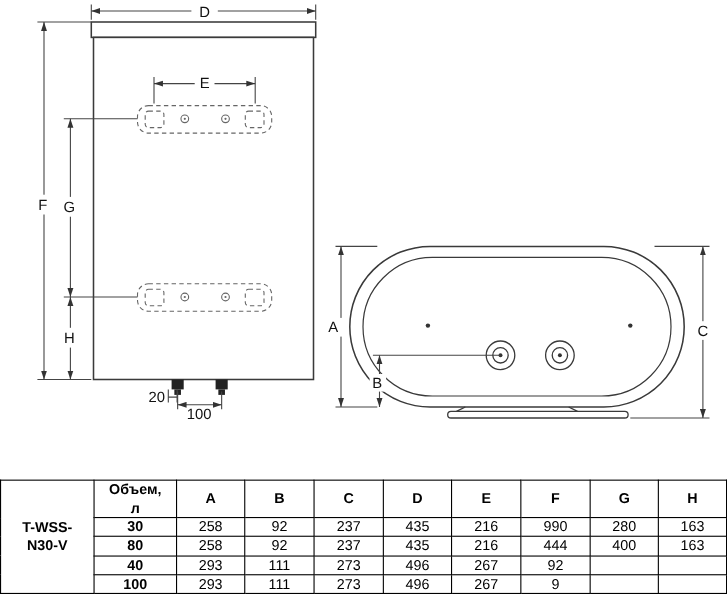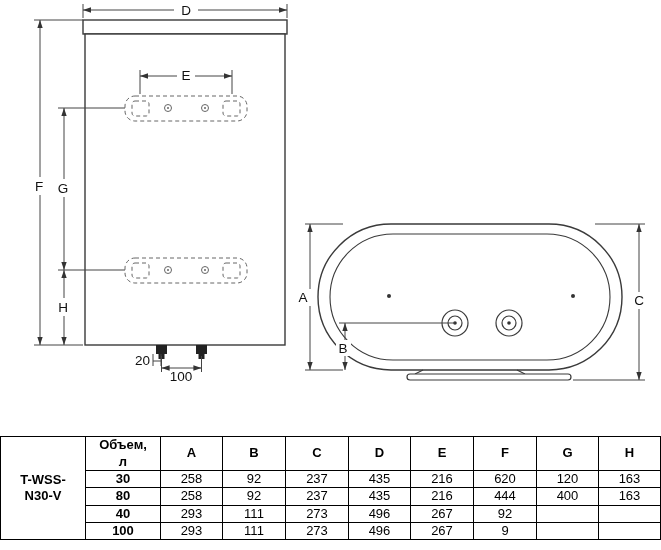--- a/index.html
+++ b/index.html
@@ -217,22 +217,22 @@
       <td class="colhdr">G</td>
       <td class="colhdr">H</td>
     </tr>
     <tr class="data-row">
       <td class="vol">30</td>
       <td class="val">258</td>
       <td class="val">92</td>
       <td class="val">237</td>
       <td class="val">435</td>
       <td class="val">216</td>
-      <td class="val">620</td>
-      <td class="val">120</td>
+      <td class="val">990</td>
+      <td class="val">280</td>
       <td class="val">163</td>
     </tr>
     <tr class="data-row">
       <td class="vol">80</td>
       <td class="val">258</td>
       <td class="val">92</td>
       <td class="val">237</td>
       <td class="val">435</td>
       <td class="val">216</td>
       <td class="val">444</td>

